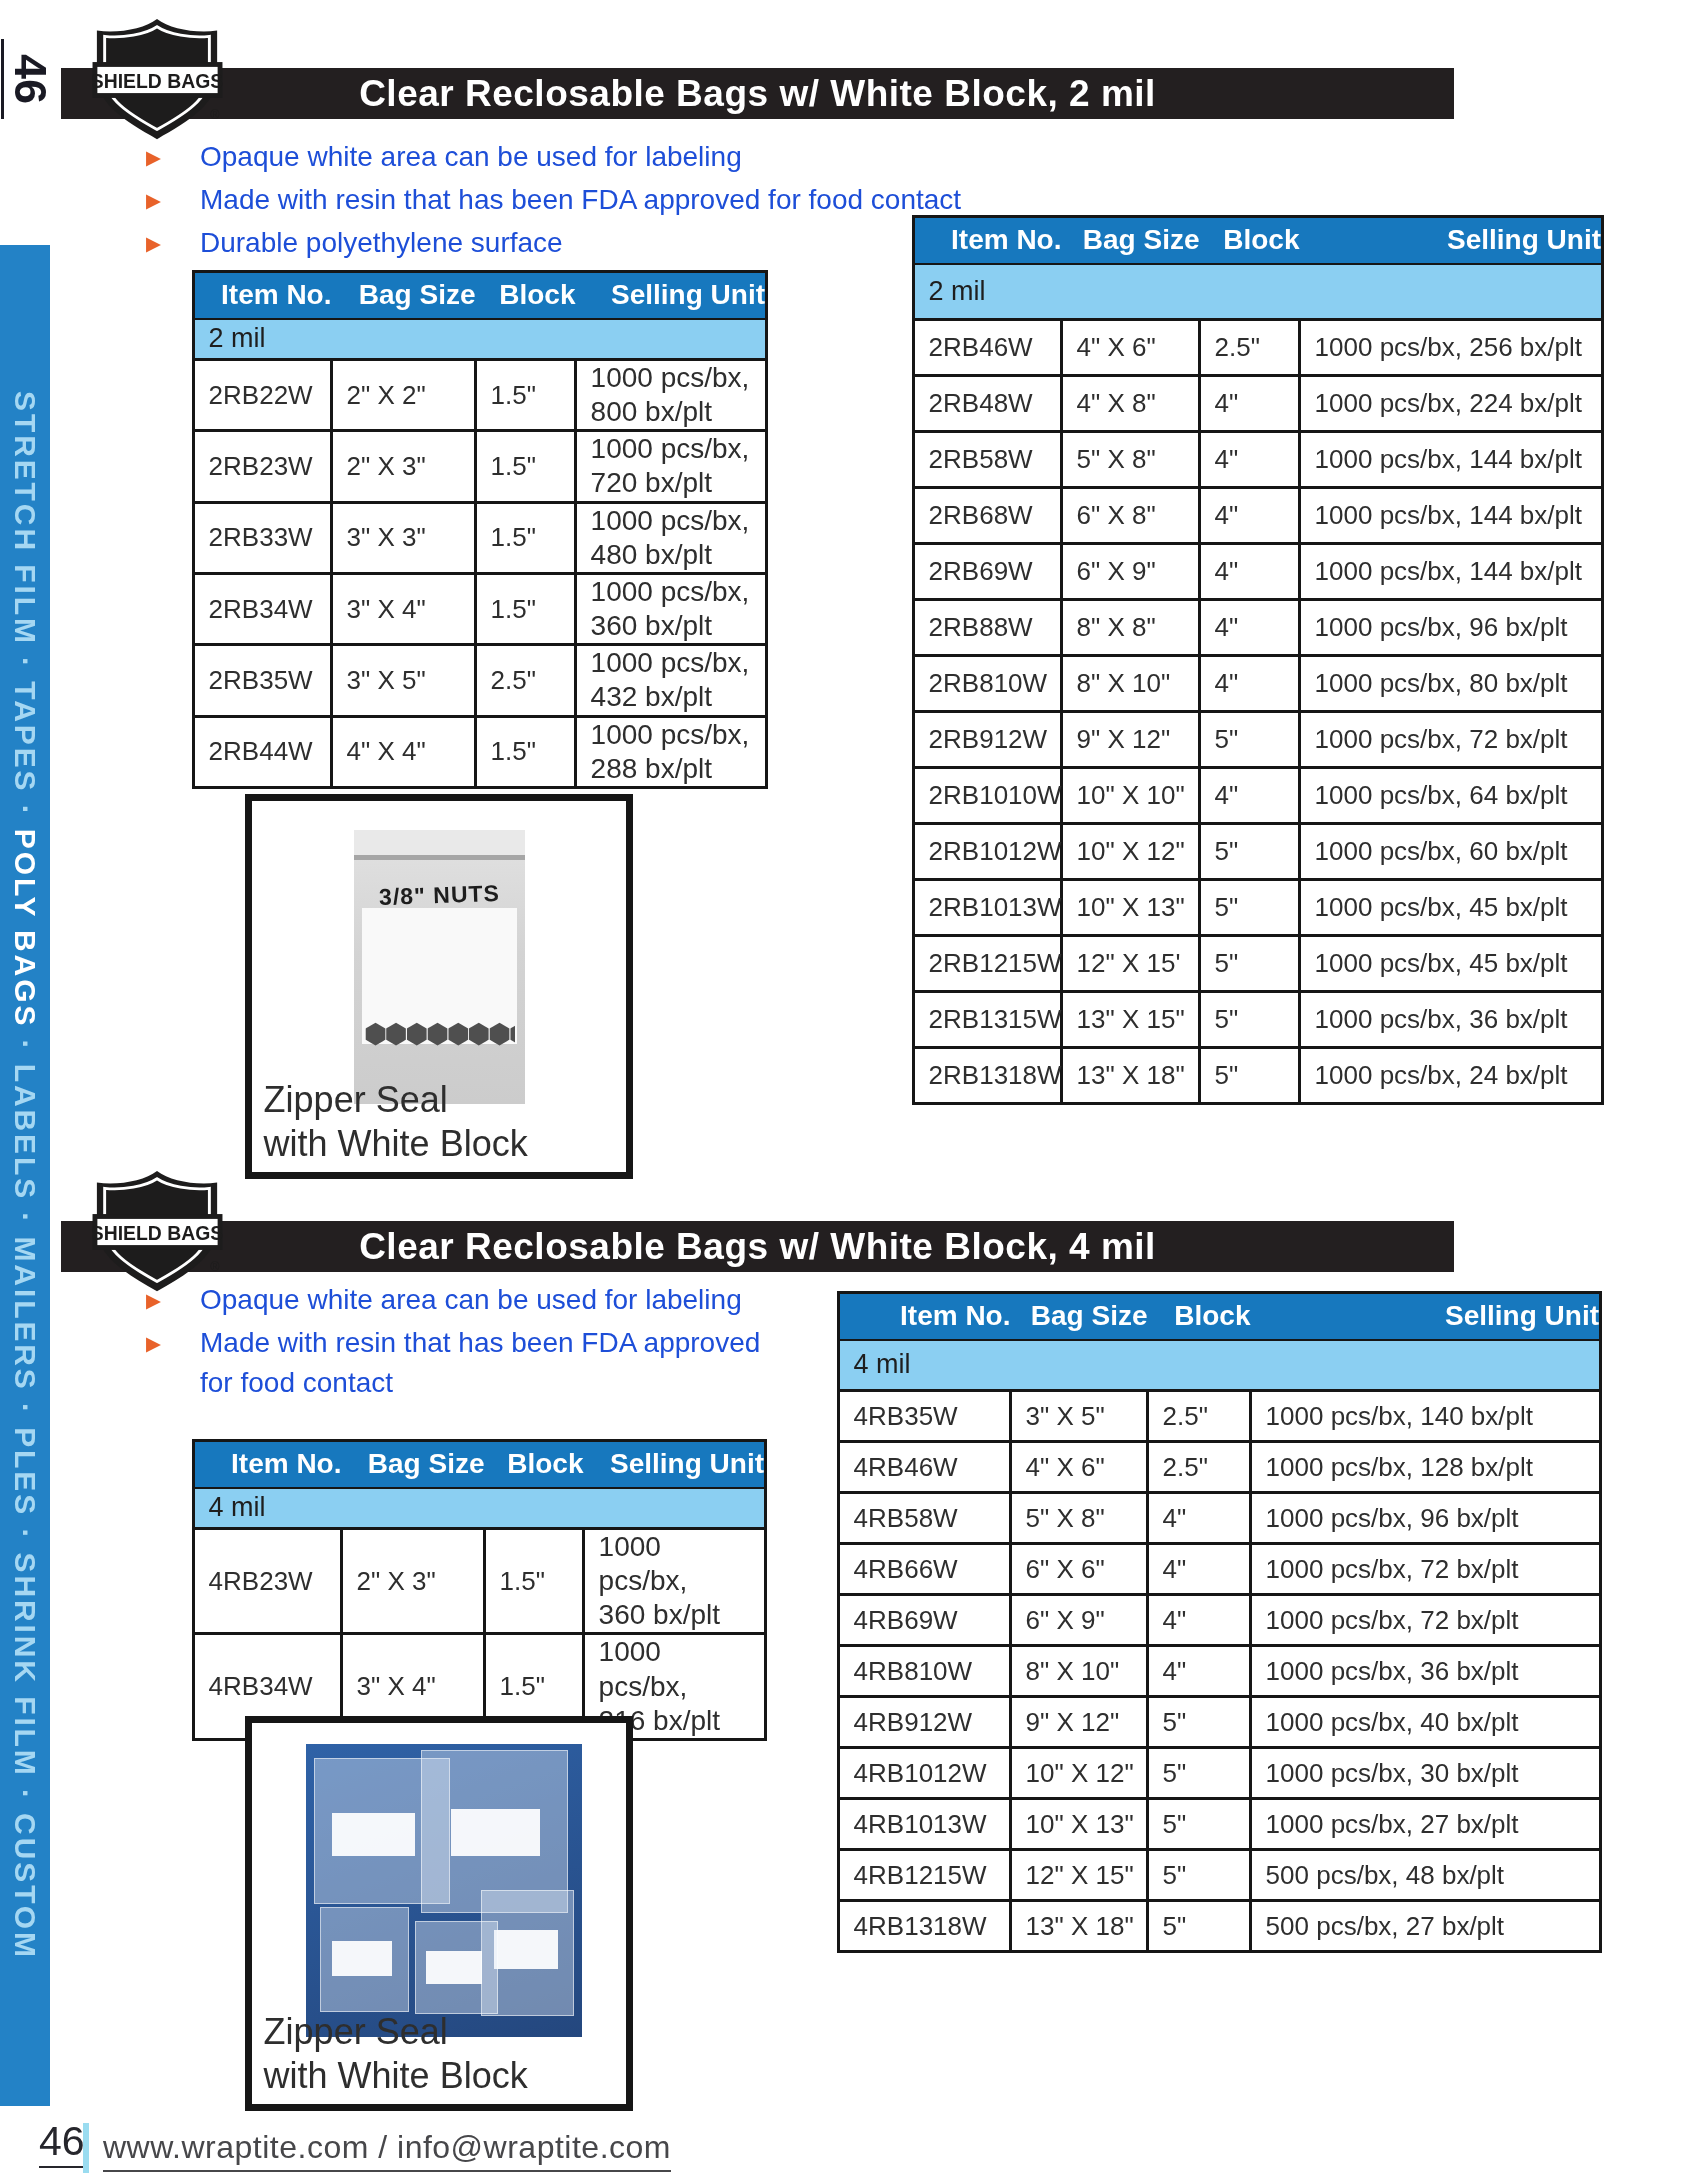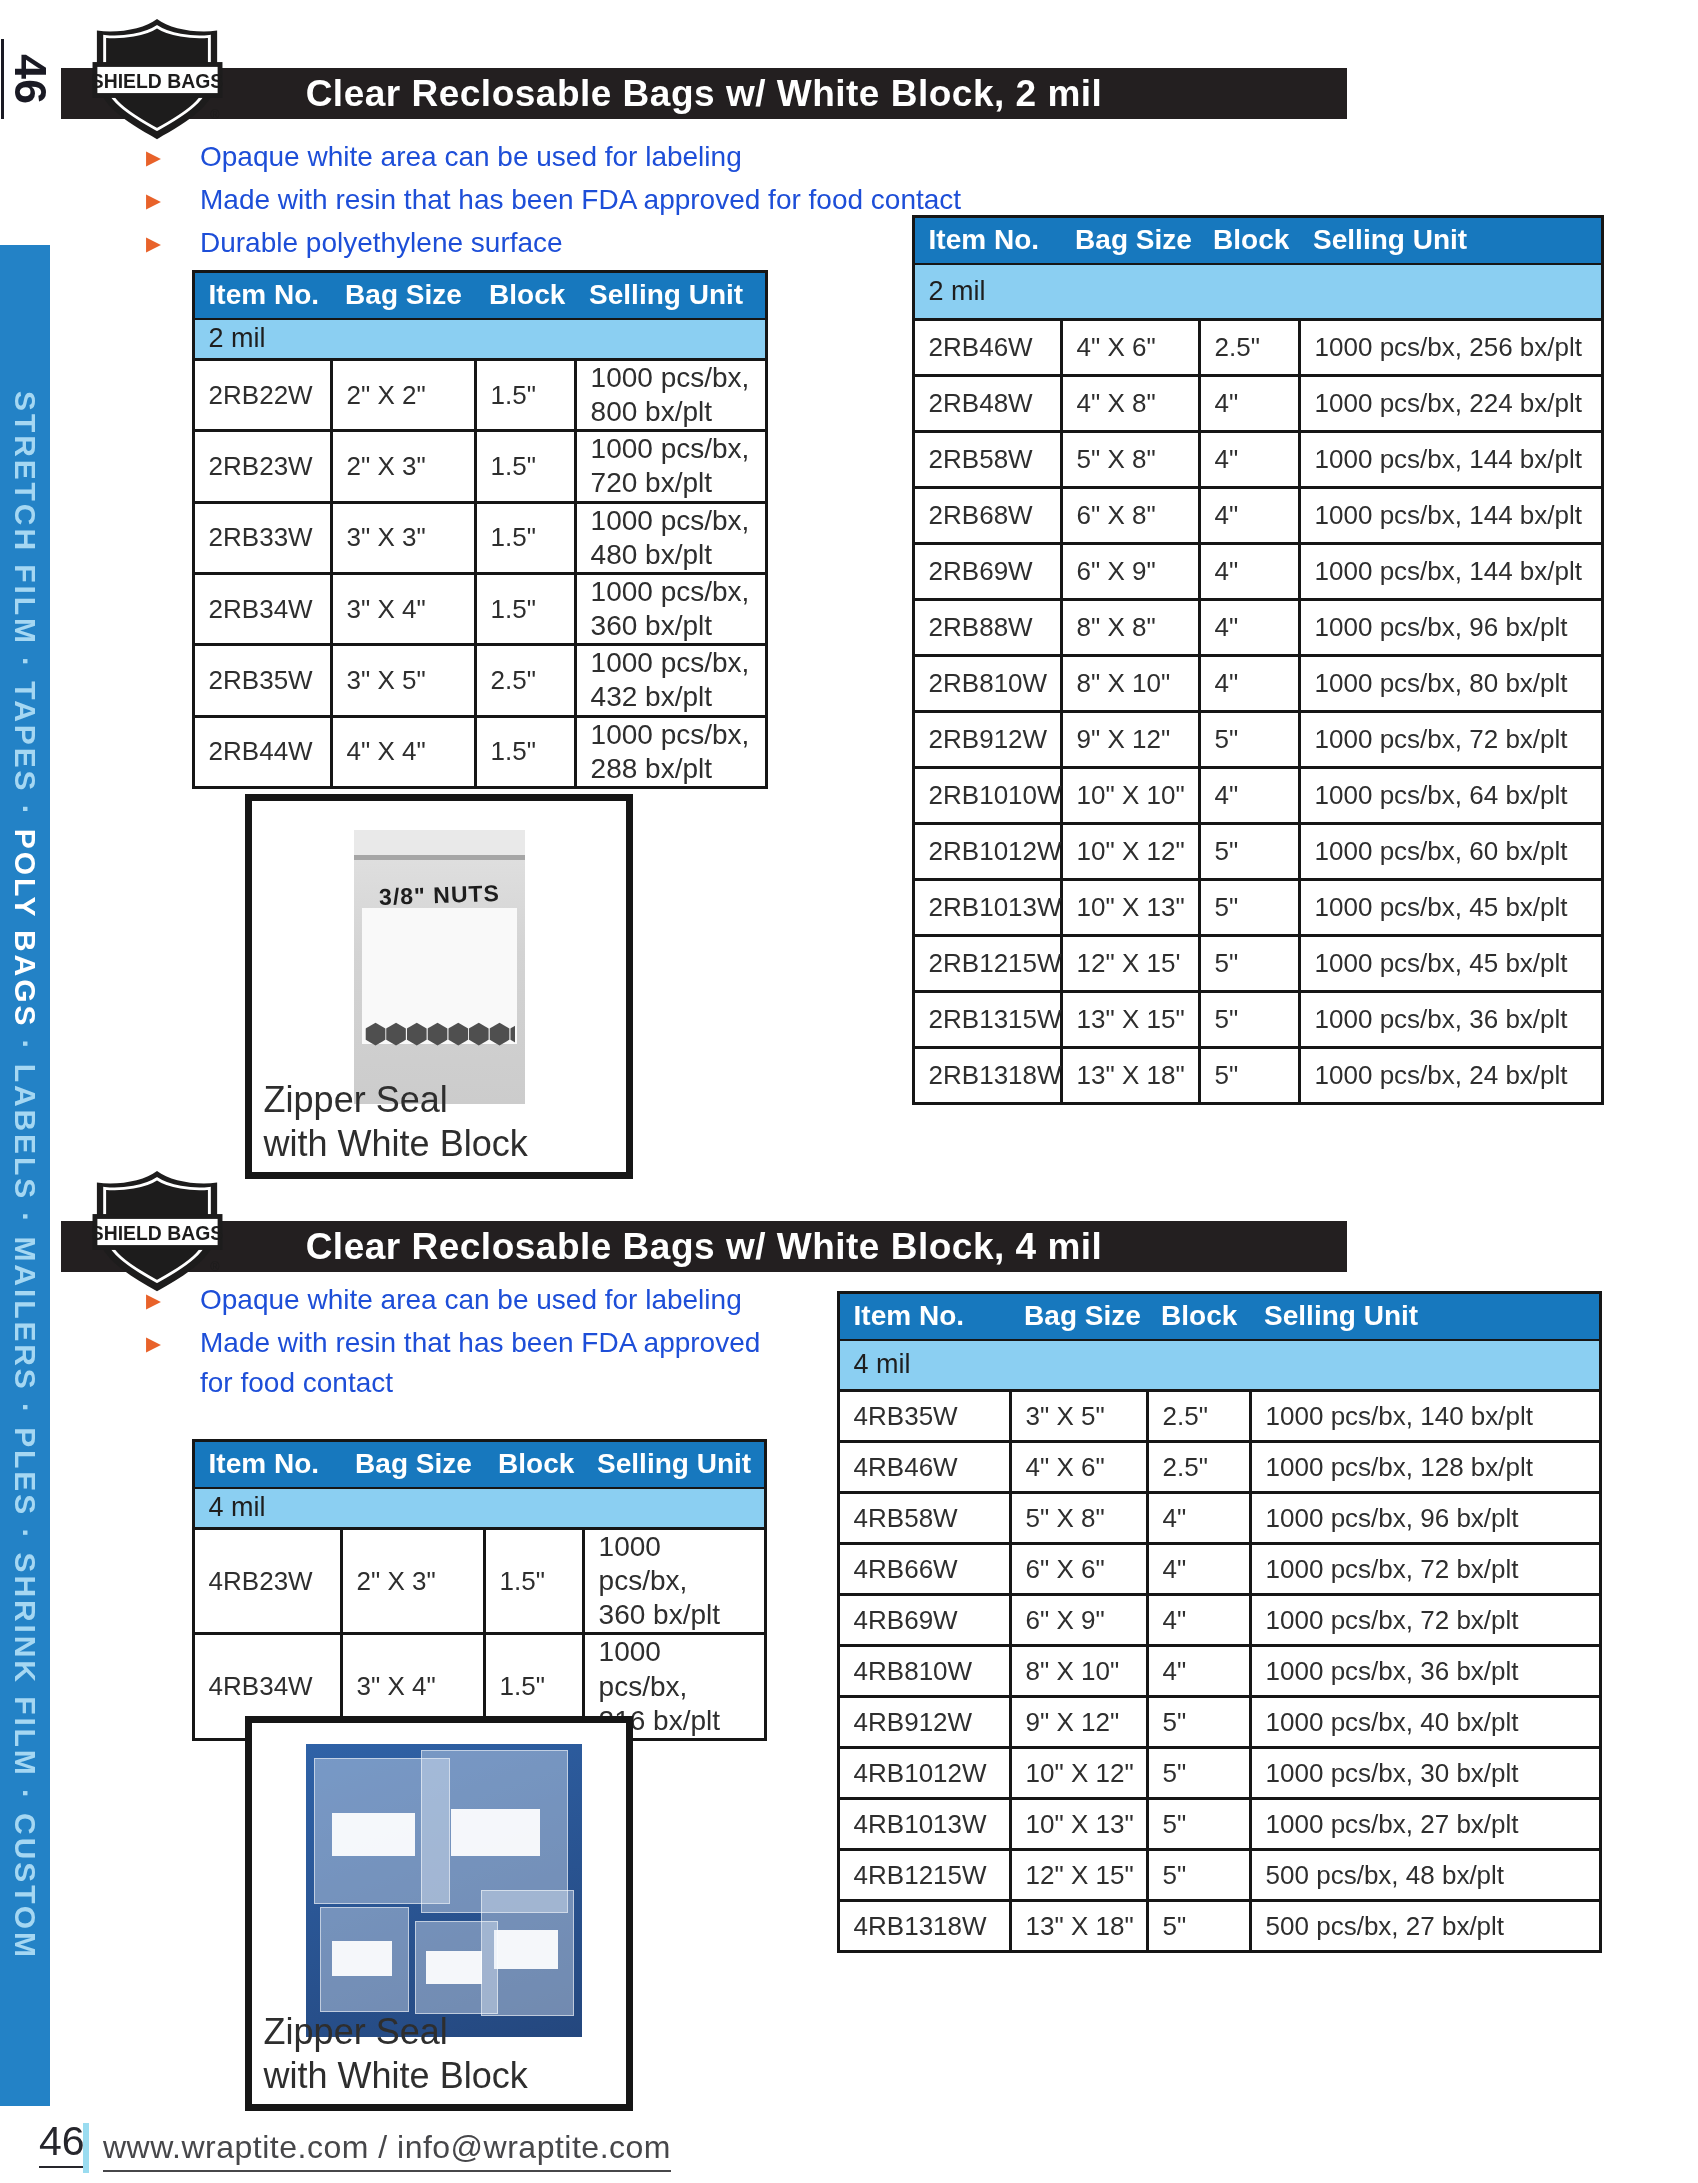--- a/index.html
+++ b/index.html
@@ -13,38 +13,38 @@
 
   
   .sidebar{ position:absolute; left:0; top:245px; width:50px; height:1861px;
     background:var(--sidebar-blue,#2382c6); display:flex; align-items:center; justify-content:center; }
   .sidebar-text{ writing-mode:vertical-rl; font-size:30px; font-weight:bold; letter-spacing:2.9px;
     color:var(--sidebar-text,#a5d7f2); white-space:nowrap; }
   .sidebar-text .si.active{ color:#ffffff; }
   .sidebar-text .sep{ color:var(--sidebar-text,#a5d7f2); }
 
   
-  .banner{ position:absolute; left:61px; width:1286px; height:51px; background:var(--banner-black,#231f20); }
+  .banner{ position:absolute; left:61px; width:1393px; height:51px; background:var(--banner-black,#231f20); }
   .banner .title{ display:block; text-align:center; line-height:51px; color:#fff; font-size:37px; font-weight:bold; letter-spacing:0.5px; }
   #banner1{ top:68px; } #banner2{ top:1221px; }
 
   .logo{ position:absolute; left:92px; width:131px; height:128px; z-index:3; }
   #logo1{ top:15.5px; } #logo2{ top:1168px; }
 
   
   .bullets{ position:absolute; left:146px; }
   #bullets1{ top:137px; width:1029px; }
   #bullets2{ top:1280px; width:621px; }
   .bullet{ display:flex; margin-bottom:2.9px; }
   .bullet .tri{ color:var(--bullet-orange,#e8622a); font-size:19.4px; line-height:40px; flex:0 0 54px; }
   .bullet .btext{ font-size:28px; line-height:40px; color:#1d4ed8; }
 
   
   table{ position:absolute; border-collapse:collapse; table-layout:fixed; background:#fff; border:3.9px solid #161616; }
-  th{ background:var(--header-blue,#1778be); color:#fff; font-size:28px; font-weight:bold; text-align:left;
+  th{ background:var(--header-blue,#1778be); color:#fff; font-size:28px; font-weight:bold; text-align:right;
       padding:0 0 0 13.6px; border-bottom:2.9px solid #161616; height:47px; }
   tr.group td{ background:var(--light-blue-row,#8bcff2); font-size:27px; color:#1e1e1e;
       padding-left:13.6px; border:none; border-bottom:3.9px solid #161616; height:41px; }
   td{ border:3.9px solid #161616; font-size:26px; color:#2e2e2e; padding:0 7.8px 0 13.6px; vertical-align:middle; }
   #table-left-2mil{ left:192px; top:270px; width:573px; }
   #table-right-2mil{ left:912px; top:215px; width:689px; }
   #table-left-4mil{ left:192px; top:1439px; width:573px; }
   #table-right-4mil{ left:837px; top:1291px; width:762px; }
   .tbl-left td{ height:62px; }
   .tbl-left td.c3{ white-space:pre-line; line-height:1.22; font-size:28px; }

